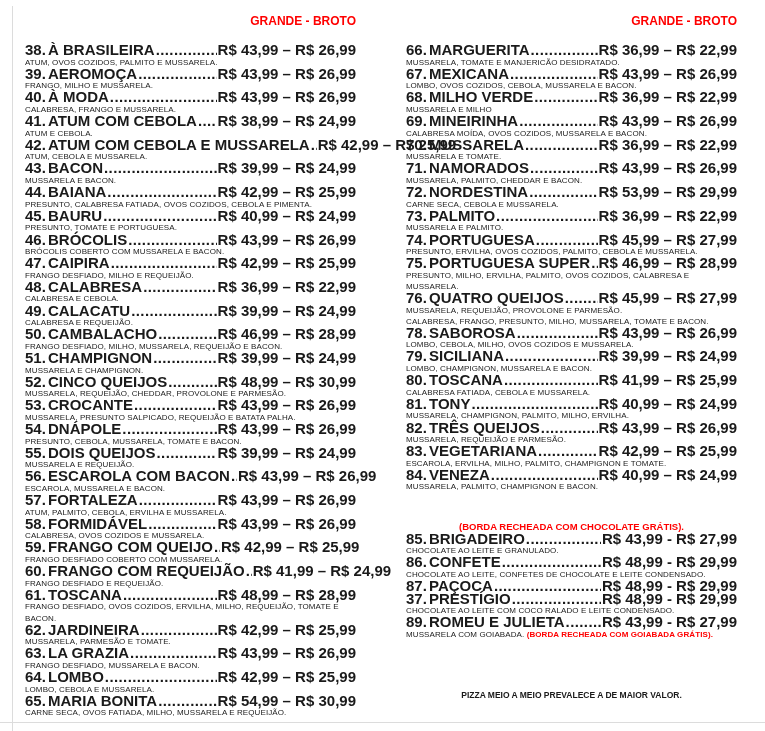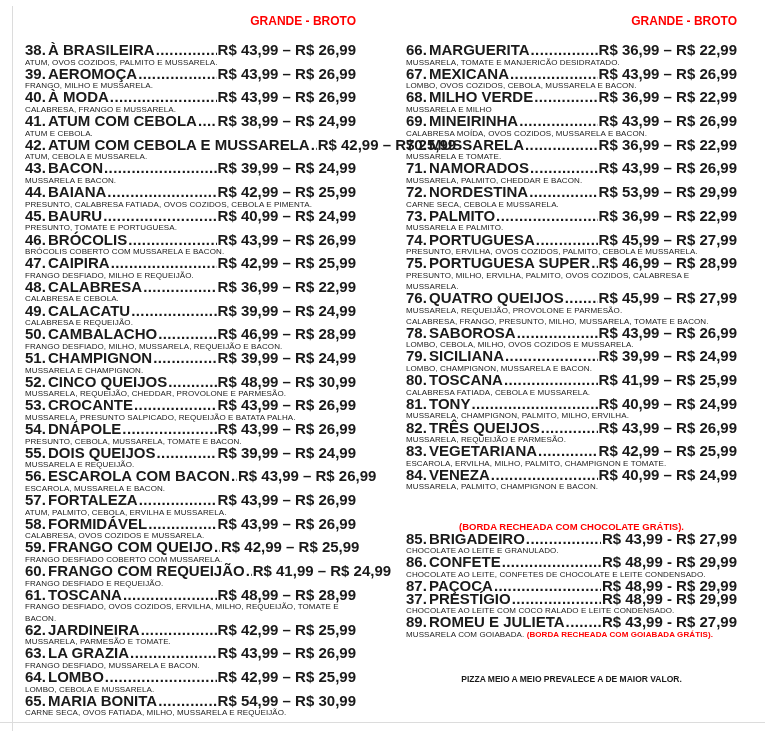--- a/index.html
+++ b/index.html
@@ -20,21 +20,21 @@
   .num{flex:0 0 23px;}
   .name{padding-right:1px;}
   .leader{flex:1 1 auto;overflow:hidden;white-space:nowrap;min-width:6px;}
   .leader::after{content:"...................................................................................................................................................................";
                  letter-spacing:0.4px;}
   .price{white-space:nowrap;padding-left:1px;}
   .desc{font-size:8px;line-height:11.1px;letter-spacing:0.1px;}
   .desc-red{color:#ff0000;font-weight:bold;}
   .choc-note{margin-top:28px;text-align:center;color:#ff0000;
              font-weight:bold;font-size:9.5px;line-height:12px;}
-  .footer{margin-top:34px;text-align:center;font-weight:bold;
+  .footer{margin-top:50px;text-align:center;font-weight:bold;
           font-size:8.5px;line-height:11.5px;}
 </style>
 </head>
 <body>
 
 <div class="page">
   <div class="edge-left"></div>
   <div class="edge-bottom"></div>
 
   <div class="columns">

